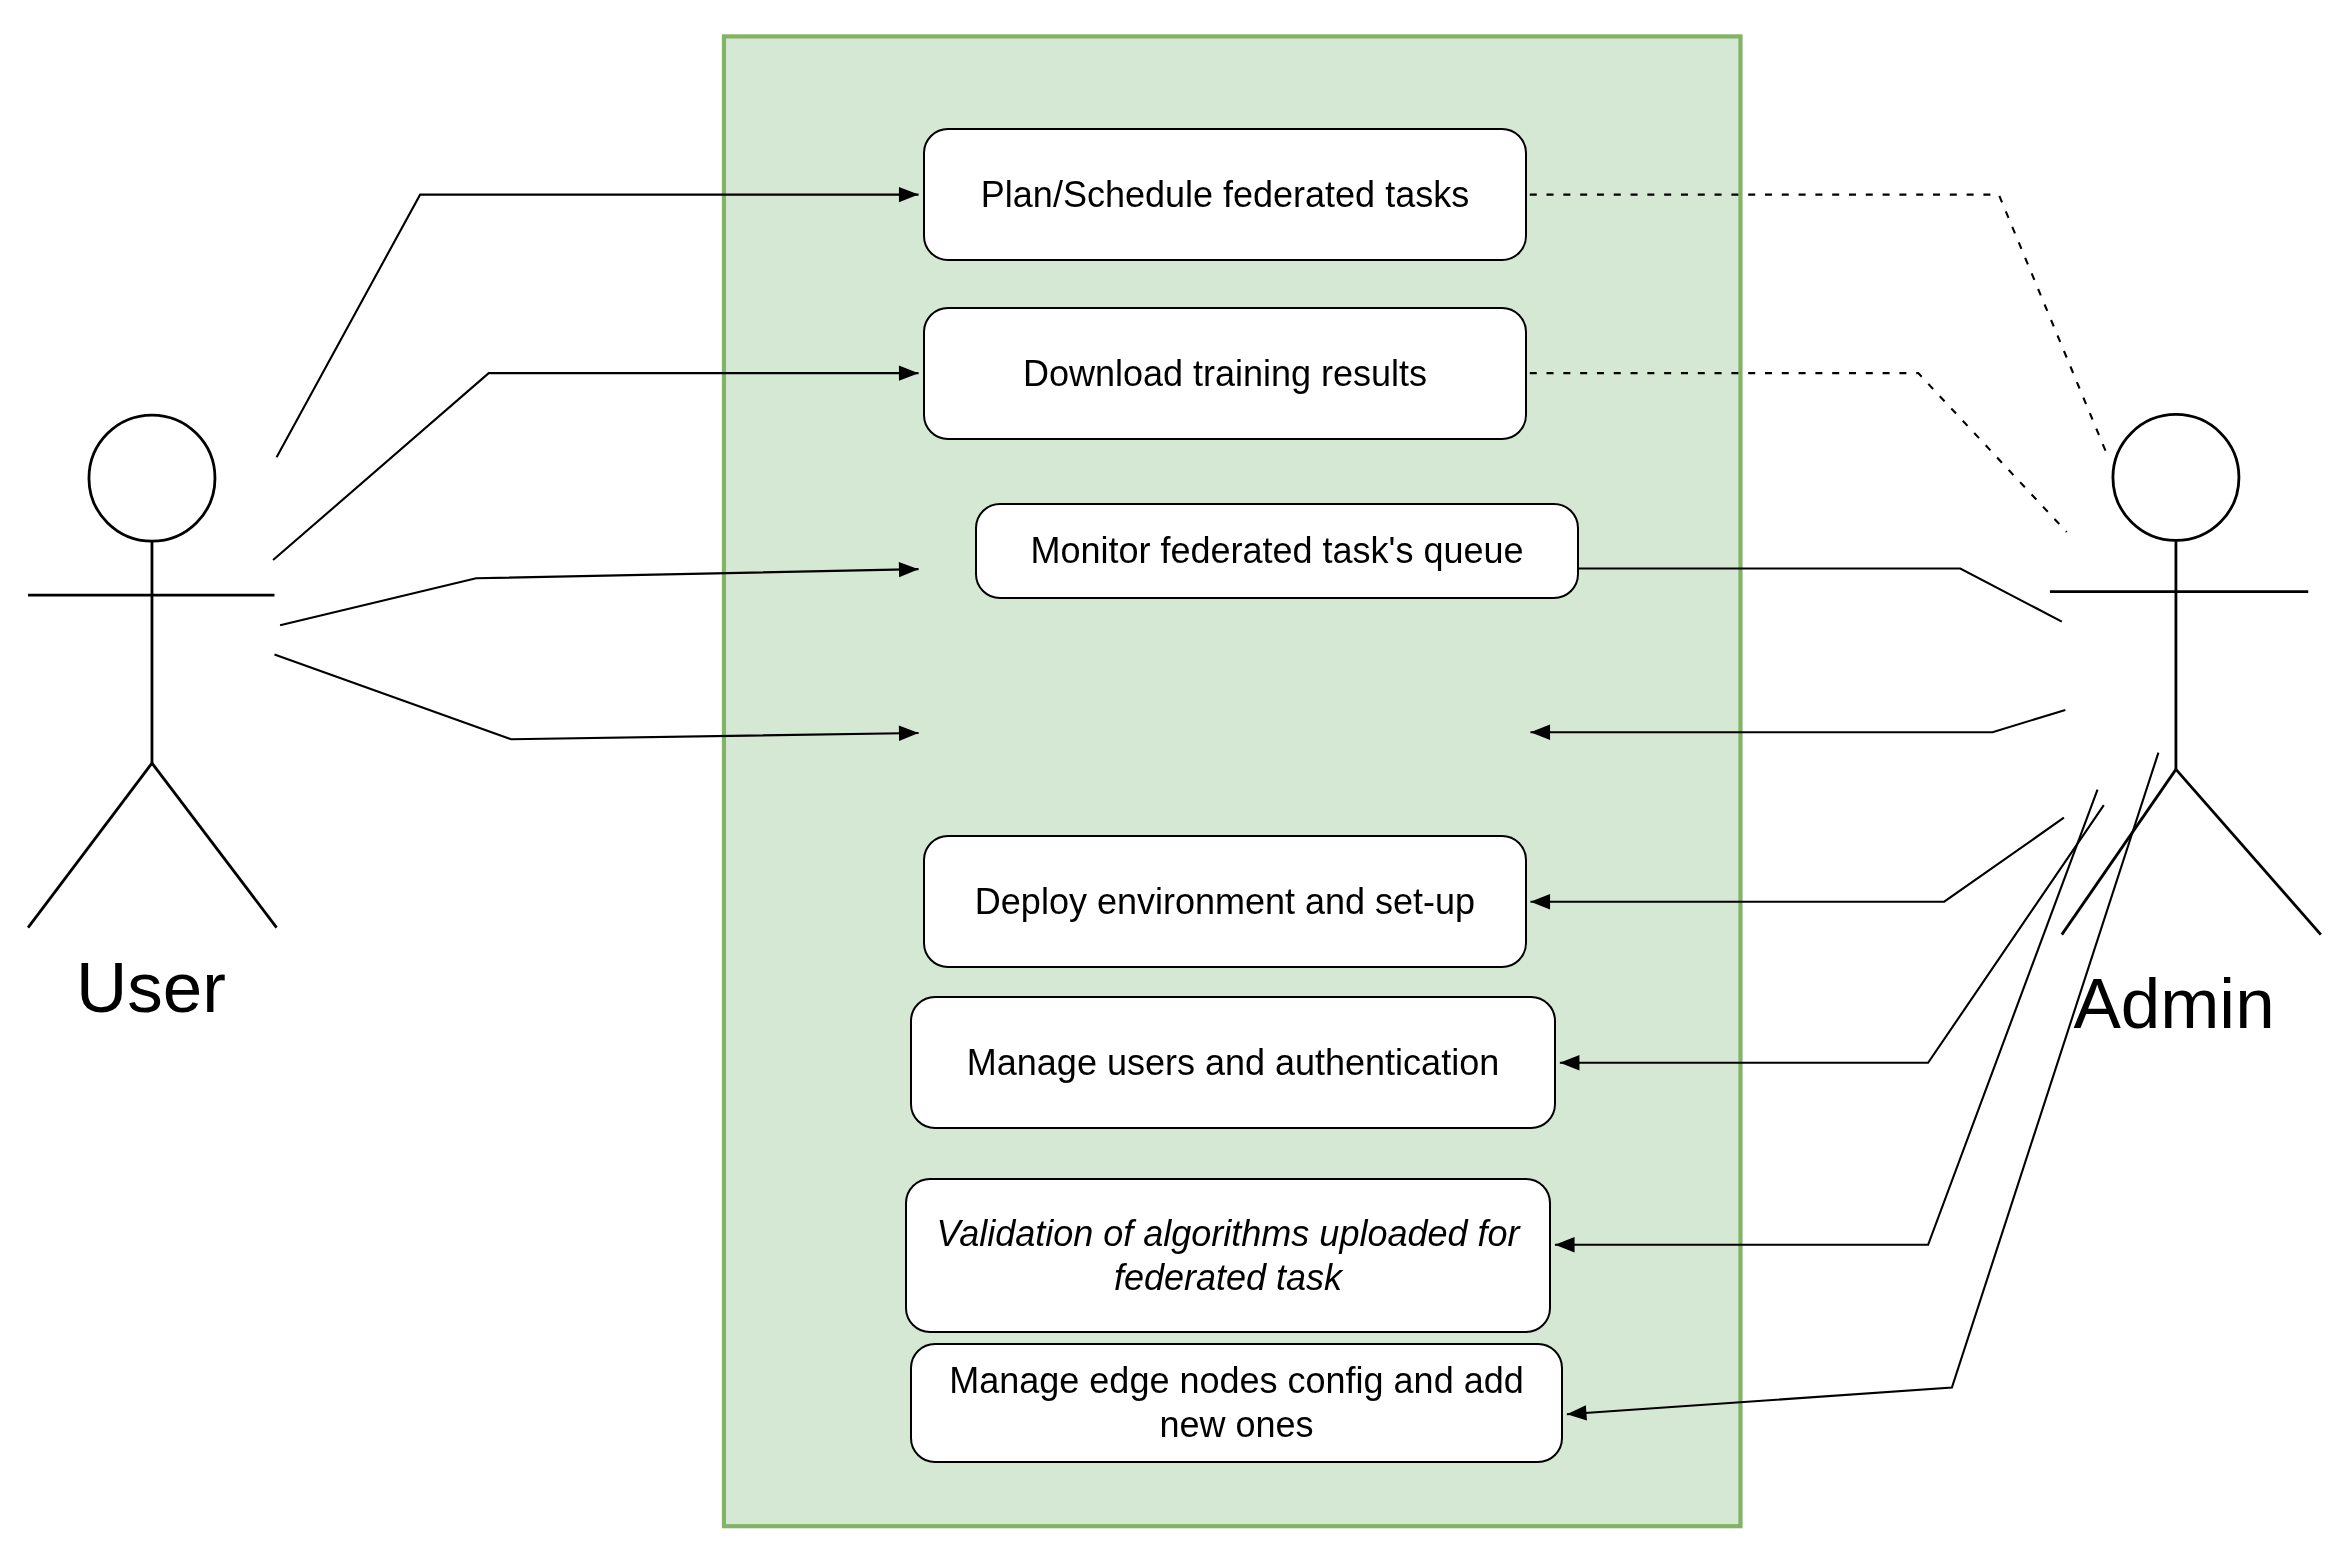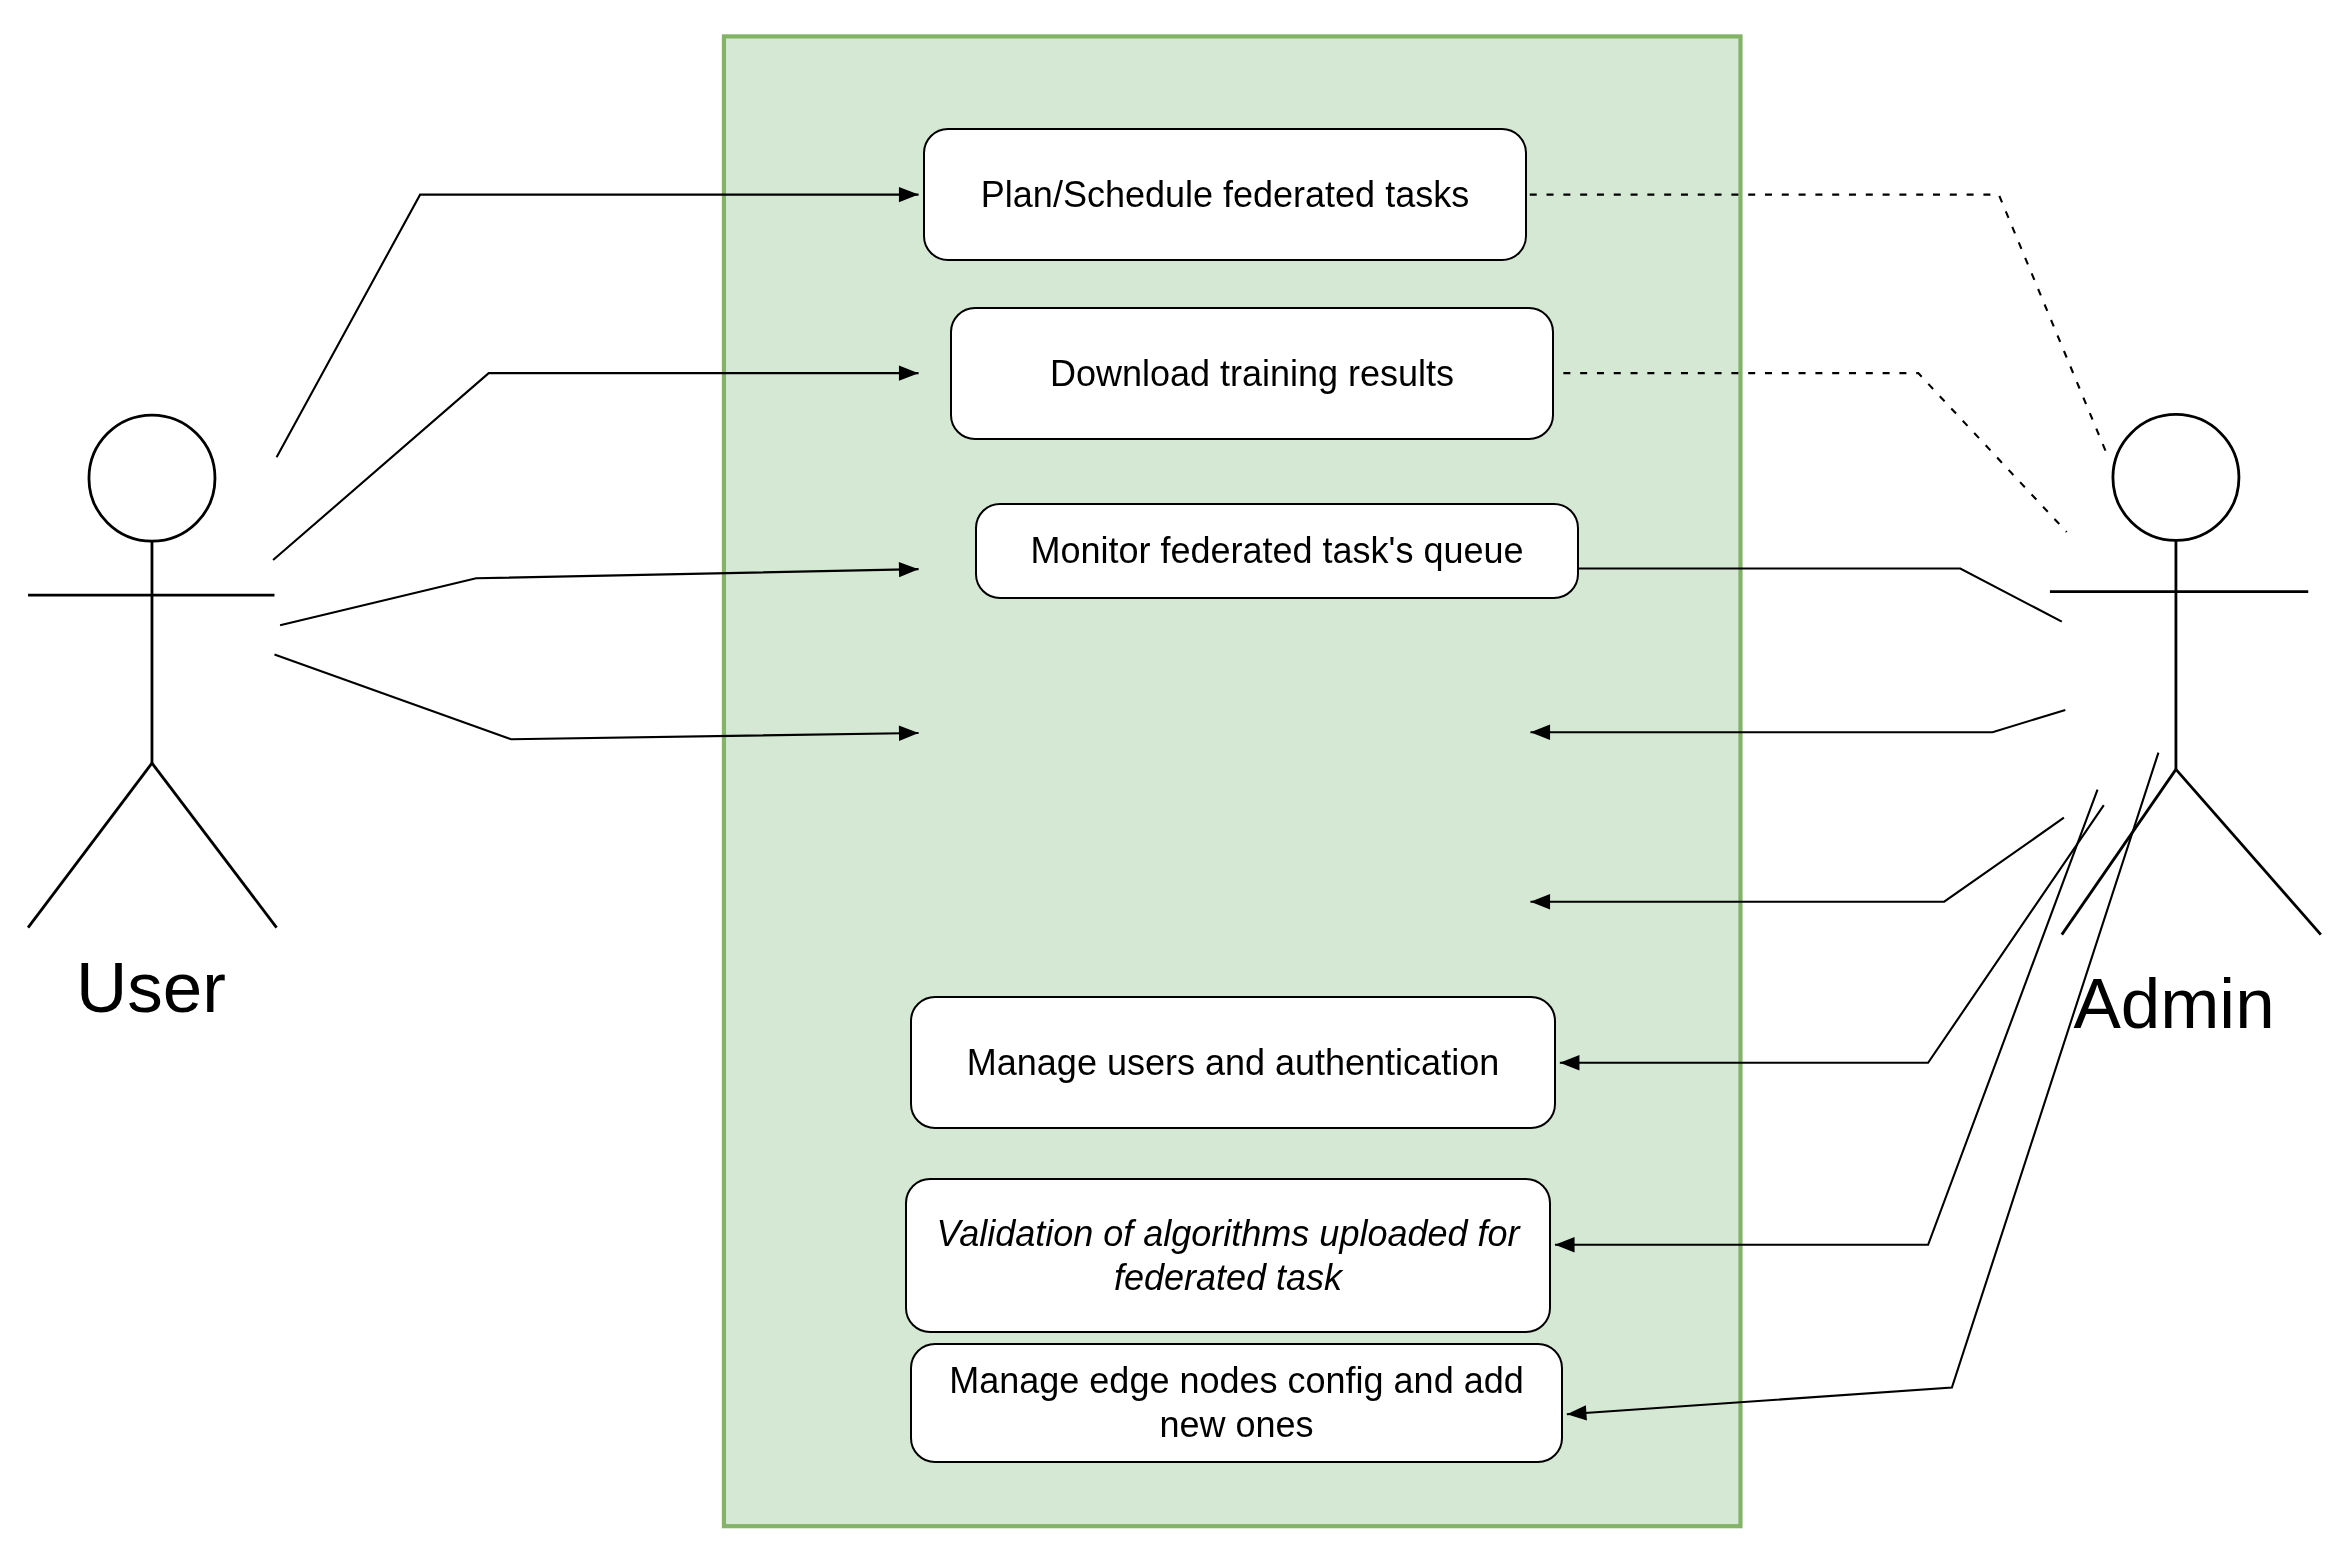--- a/index.html
+++ b/index.html
@@ -5,21 +5,21 @@
   html,body{margin:0;padding:0;background:#ffffff;}
   .canvas{position:relative;width:2330px;height:1564px;background:#ffffff;
           font-family:"Liberation Sans", sans-serif;color:#000;overflow:hidden;}
   .canvas svg{position:absolute;left:0;top:0;}
   .usecase{position:absolute;background:#ffffff;border:2.8px solid #000;border-radius:25px;
            display:flex;align-items:center;justify-content:center;text-align:center;
            font-size:36px;line-height:1.22;padding:0 9.8px;box-sizing:border-box;}
   .actor-label{position:absolute;font-size:71px;text-align:center;white-space:nowrap;}
   
   .uc1{left:923px;top:128px;width:604px;height:133px;}
-  .uc2{left:923px;top:307px;width:604px;height:133px;margin-left:27px;}
+  .uc2{left:923px;top:307px;width:604px;height:133px;}
   .uc3{left:975px;top:503px;width:604px;height:96px;}
   .uc4{left:923px;top:667px;width:604px;height:133px;}
   .uc5{left:923px;top:835px;width:604px;height:133px;}
   .uc6{left:910px;top:996px;width:646px;height:133px;}
   .uc7{left:905px;top:1178px;width:646px;height:155px;font-style:italic;}
   .uc8{left:910px;top:1343px;width:653px;height:120px;}
   .lbl-user{left:46px;top:947px;width:210px;}
   .lbl-admin{left:2069px;top:948px;width:210px;margin-top:15px;}
   .assoc{fill:none;stroke:#000;stroke-width:3px;}
   .dashed{fill:none;stroke:#000;stroke-width:3px;stroke-dasharray:10 14;}
@@ -68,20 +68,21 @@
       <line x1="3108" y1="772" x2="3108" y2="1099"></line>
       <line x1="2928" y1="845" x2="3297" y2="845"></line>
       <line x1="3108" y1="1099" x2="2945" y2="1335"></line>
       <line x1="3108" y1="1099" x2="3315" y2="1335"></line>
     </g>
   </svg>
 
   <div class="usecase uc1">Plan/Schedule federated tasks</div>
   <div class="usecase uc2">Download training results</div>
   <div class="usecase uc3">Monitor federated task's queue</div>
+  <div class="usecase uc5">Deploy environment and set-up</div>
   <div class="usecase uc6">Manage users and authentication</div>
   <div class="usecase uc7">Validation of algorithms uploaded for federated task</div>
   <div class="usecase uc8">Manage edge nodes config and add new ones</div>
 
   <div class="actor-label lbl-user">User</div>
   <div class="actor-label lbl-admin">Admin</div>
 </div>
 
 
 </body></html>

